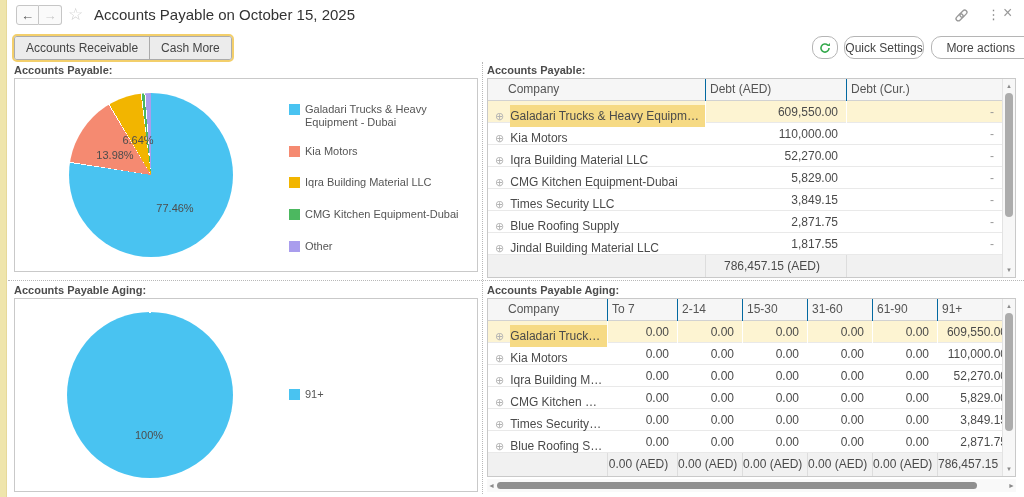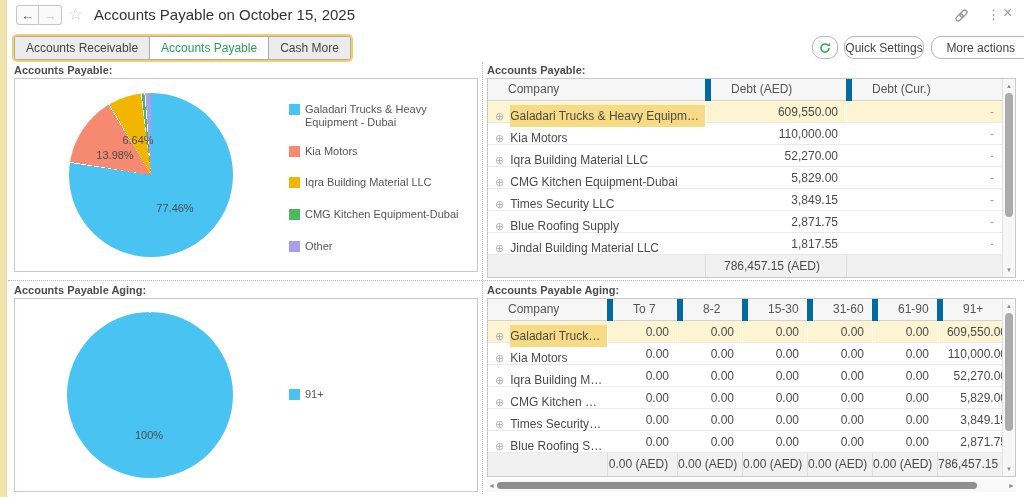--- a/index.html
+++ b/index.html
@@ -54,21 +54,21 @@
   .ltext{font-size:11px;color:#555;line-height:13px;max-width:176px}
 
   
   .tbl{position:absolute;left:487px;width:529px;background:#fff;border:1px solid #c9c9c9;overflow:hidden}
   #tbl-ap{top:78px;height:200px}
   #tbl-aging{top:298px;height:179px}
   .thead,.r,.tfoot{display:grid;align-items:center}
   #tbl-ap .thead,#tbl-ap .r,#tbl-ap .tfoot{grid-template-columns:217px 141px 156px}
   #tbl-aging .thead,#tbl-aging .r,#tbl-aging .tfoot{grid-template-columns:119px 70px 65px 65px 65px 65px 78px}
   .thead{height:22px;background:#f6f6f6;border-bottom:1px solid #d2d2d2;color:#555;font-size:12px}
-  .th{padding-left:20px;height:22px;line-height:21px;border-left:6px solid #0369a1;overflow:hidden;white-space:nowrap}
+  .th{padding-left:4px;height:22px;line-height:21px;border-left:1px solid #0369a1;overflow:hidden;white-space:nowrap}
   .th:first-child{border-left:none;padding-left:20px}
   .r{height:22px;border-bottom:1px solid #e9e9e9;font-size:12px;color:#4a4a4a;cursor:pointer}
   .cc{display:flex;align-items:center;height:100%;overflow:hidden;white-space:nowrap}
   .exp{font-size:11px;color:#b3b3b3;margin:0 6px 0 7px;flex:none;cursor:pointer}
   .cname{overflow:hidden;text-overflow:ellipsis;white-space:nowrap;flex:1;height:22px;line-height:22px;padding-right:4px}
   .num{text-align:right;padding-right:8px;white-space:nowrap;overflow:hidden;height:30px;line-height:22px}
   .dash{color:#999}
   .r.sel{background:#fdf4d2}
   .r.sel .cname{background:#f6da84}
   .r.sel .num{border-left:1px solid #fff}
@@ -110,21 +110,20 @@
       </g>
     </svg>
   </span>
   <span class="winicon w-kebab">⋮</span>
   <span class="winicon w-close">×</span>
 </div>
 
 <div class="tabstrip">
   <div class="tabinner">
     <div class="tab">Accounts Receivable</div>
-    <div class="tab active">Accounts Payable</div>
     <div class="tab">Cash More</div>
   </div>
 </div>
 <button class="btn" id="btn-refresh">
   <svg width="14" height="14" viewBox="0 0 16 16">
     <path d="M13.4 8a5.4 5.4 0 1 1-1.7-3.9" fill="none" stroke="#34a94c" stroke-width="2.1"></path>
     <path d="M14.6 1.2 L14.6 5.4 L10.4 5.4 Z" fill="#34a94c"></path>
   </svg>
 </button>
 <button class="btn" id="btn-qs">Quick Settings</button>
@@ -247,21 +246,21 @@
   <div class="legend-item" style="top:89px">
     <span class="lmark" style="background: rgb(73, 195, 241);"></span>
     <span class="ltext">91+</span>
   </div>
 </div>
 
 <div class="tbl" id="tbl-aging">
   <div class="thead">
     <div class="th">Company</div>
     <div class="th">To 7</div>
-    <div class="th">8-2</div>
+    <div class="th">2-14</div>
     <div class="th">15-30</div>
     <div class="th">31-60</div>
     <div class="th">61-90</div>
     <div class="th">91+</div>
   </div>
   <div class="r sel">
     <div class="cc">
         <span class="exp">⊕</span>
         <span class="cname">Galadari Trucks &amp; Heavy Equipment - Dubai</span>
       </div>

